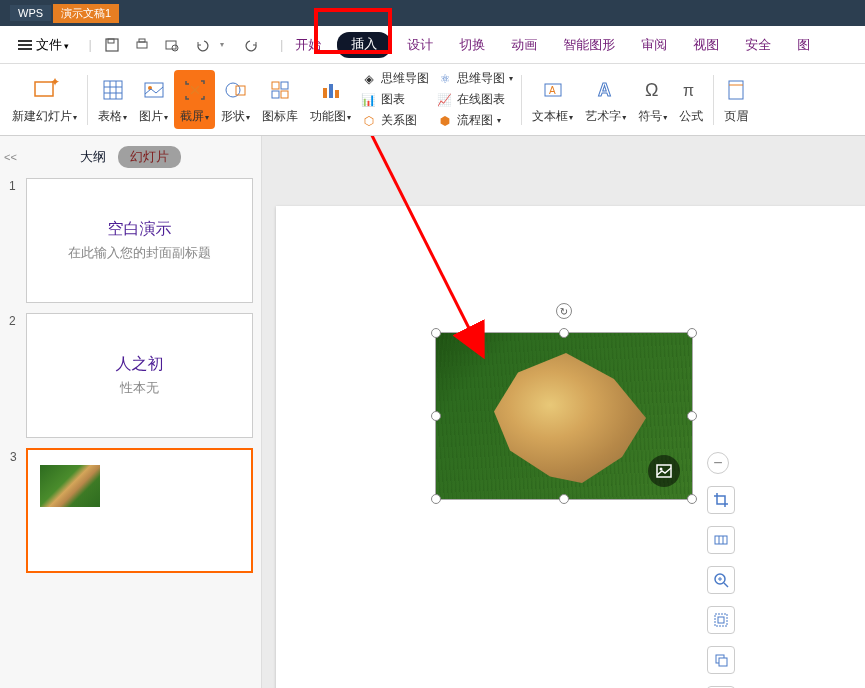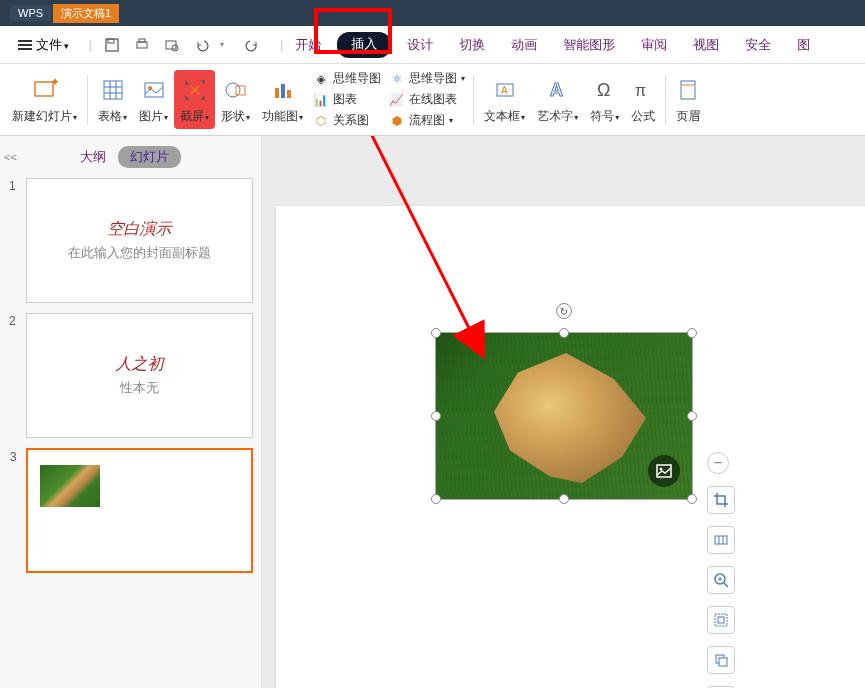--- a/index.html
+++ b/index.html
@@ -17,41 +17,41 @@
     .file-dropdown::after { content: "▾"; margin-left: 2px; font-size: 9px; }
     .quick-icons { display: flex; gap: 14px; margin-left: 8px; margin-right: 18px; color: #555; }
     .quick-icon { width: 16px; height: 16px; cursor: pointer; display: flex; align-items: center; justify-content: center; }
     .menu-tabs { display: flex; gap: 6px; }
     .menu-tab { padding: 4px 10px; font-size: 13px; color: #701a75; cursor: pointer; }
     .menu-tab.active { background: #0f172a; color: #fff; border-radius: 12px; padding: 3px 14px; }
     .menu-tab-highlight { position: absolute; left: 314px; top: 8px; width: 78px; height: 46px; border: 4px solid #ff0000; pointer-events: none; z-index: 100; }
     
     .ribbon { height: 72px; background: #fff; border-bottom: 1px solid #d0d0d0; display: flex; align-items: center; padding: 2px 6px; font-size: 12px; }
     .ribbon-group { display: flex; flex-direction: column; align-items: center; padding: 0 6px; cursor: pointer; color: #333; }
-    .ribbon-group.active { background: #ef4444; border-radius: 4px; padding: 4px 6px; }
+    .ribbon-group.active { background: #f97316; border-radius: 4px; padding: 4px 6px; }
     .ribbon-icon { height: 32px; display: flex; align-items: center; justify-content: center; margin-bottom: 2px; }
     .ribbon-label { font-size: 12px; white-space: nowrap; text-align: center; }
     .ribbon-label.dd::after { content: "▾"; font-size: 8px; margin-left: 1px; }
     .ribbon-sep { width: 1px; height: 50px; background: #ddd; margin: 0 4px; }
     .ribbon-stack { display: flex; flex-direction: column; gap: 4px; padding: 0 4px; }
     .ribbon-stack-item { display: flex; align-items: center; gap: 4px; font-size: 12px; cursor: pointer; color: #333; }
     .ribbon-stack-item.dd::after { content: "▾"; font-size: 8px; }
     .stack-icon { width: 16px; height: 16px; display: flex; align-items: center; justify-content: center; }
     
     .workspace { display: flex; height: 568px; }
     
     .sidebar { width: 262px; background: #f7f7f7; border-right: 1px solid #ddd; padding-top: 6px; }
     .sidebar-tabs { display: flex; align-items: center; justify-content: center; gap: 12px; padding: 4px 0 10px; font-size: 13px; }
     .collapse-btn { position: absolute; left: 4px; font-size: 11px; color: #888; cursor: pointer; }
-    .sidebar-tab { cursor: pointer; color: #701a75; }
-    .sidebar-tab.active { background: #a0a0a0; color: #4c1d95; border-radius: 10px; padding: 2px 12px; }
+    .sidebar-tab { cursor: pointer; color: #0f172a; }
+    .sidebar-tab.active { background: #a0a0a0; color: #7f1d1d; border-radius: 10px; padding: 2px 12px; }
     .slide-thumb { position: relative; margin: 0 8px 10px 26px; background: #fff; border: 1px solid #ccc; height: 125px; display: flex; flex-direction: column; align-items: center; justify-content: center; cursor: pointer; }
     .slide-thumb.selected { border: 2px solid #ff6600; }
     .slide-num { position: absolute; left: -18px; top: 0; font-size: 12px; color: #555; }
-    .thumb-title { font-size: 16px; color: #b91c1c; margin-bottom: 4px; font-style: italic; }
+    .thumb-title { font-size: 16px; color: #4c1d95; margin-bottom: 4px; }
     .thumb-sub { font-size: 13px; color: #888; }
     .thumb-img { width: 60px; height: 42px; background: linear-gradient(135deg, #2d6b1f 0%, #4a8c2c 40%, #d4a55a 50%, #b8874a 60%, #3d7a25 70%, #2d6b1f 100%); margin-top: -50px; margin-left: -140px; }
     
     .canvas-area { flex: 1; background: #ebebeb; position: relative; overflow: hidden; }
     .slide-canvas { position: absolute; left: 14px; top: 70px; width: 590px; height: 498px; background: #fff; box-shadow: 0 1px 3px rgba(0,0,0,0.2); }
     
     .image-obj { position: absolute; left: 159px; top: 126px; width: 258px; height: 168px; background: linear-gradient(135deg, #1e5012 0%, #2d6b1f 20%, #3d7a25 100%); border: 1px solid #aaa; }
     .leaf-shape { position: absolute; left: 50px; top: 20px; width: 160px; height: 130px; background: radial-gradient(ellipse at 40% 40%, #e8c878 0%, #d4a55a 30%, #b68848 60%, #8b6a3a 100%); clip-path: polygon(50% 0%, 80% 20%, 100% 50%, 85% 80%, 60% 100%, 40% 95%, 15% 75%, 5% 45%, 20% 15%); }
     .grass-texture { position: absolute; inset: 0; background-image: repeating-linear-gradient(85deg, rgba(30,80,18,0.3) 0px, transparent 2px, transparent 4px), repeating-linear-gradient(95deg, rgba(45,107,31,0.3) 0px, transparent 2px, transparent 4px); }
     
@@ -188,20 +188,31 @@
     <div class="ribbon-label dd">截屏</div>
   </div>
   <div class="ribbon-group">
     <div class="ribbon-icon">
         <svg width="24" height="24" viewBox="0 0 24 24">
           <circle cx="9" cy="12" r="7" fill="none" stroke="#4a7ac7"></circle>
           <rect x="12" y="8" width="9" height="9" fill="none" stroke="#e67e22"></rect>
         </svg>
       </div>
     <div class="ribbon-label dd">形状</div>
+  </div>
+  <div class="ribbon-group">
+    <div class="ribbon-icon">
+        <svg width="24" height="24" viewBox="0 0 24 24">
+          <rect x="4" y="4" width="7" height="7" fill="none" stroke="#e67e22"></rect>
+          <rect x="13" y="4" width="7" height="7" fill="none" stroke="#4a7ac7"></rect>
+          <rect x="4" y="13" width="7" height="7" fill="none" stroke="#4a7ac7"></rect>
+          <rect x="13" y="13" width="7" height="7" fill="none" stroke="#e67e22"></rect>
+        </svg>
+      </div>
+    <div class="ribbon-label">图标库</div>
   </div>
   <div class="ribbon-group">
     <div class="ribbon-icon">
         <svg width="24" height="24" viewBox="0 0 24 24">
           <rect x="4" y="10" width="4" height="10" fill="#e67e22"></rect>
           <rect x="10" y="6" width="4" height="14" fill="#4a7ac7"></rect>
           <rect x="16" y="12" width="4" height="8" fill="#e67e22"></rect>
         </svg>
       </div>
     <div class="ribbon-label dd">功能图</div>

